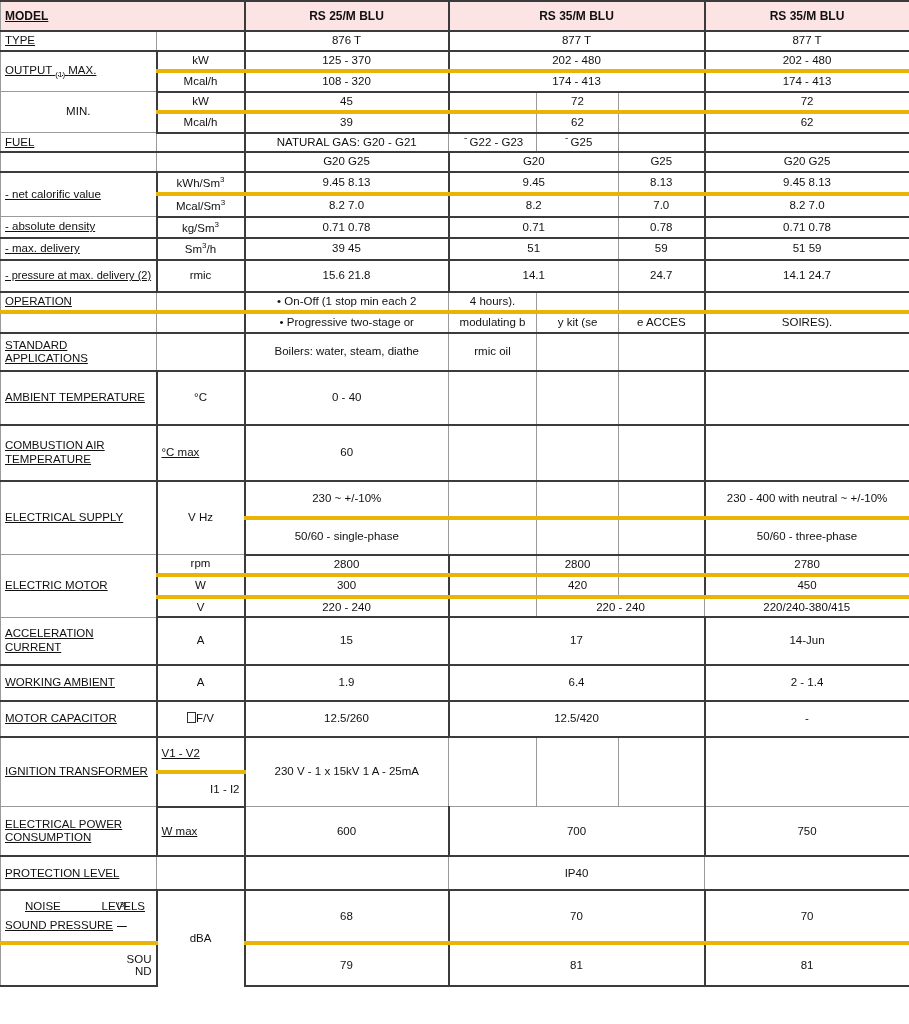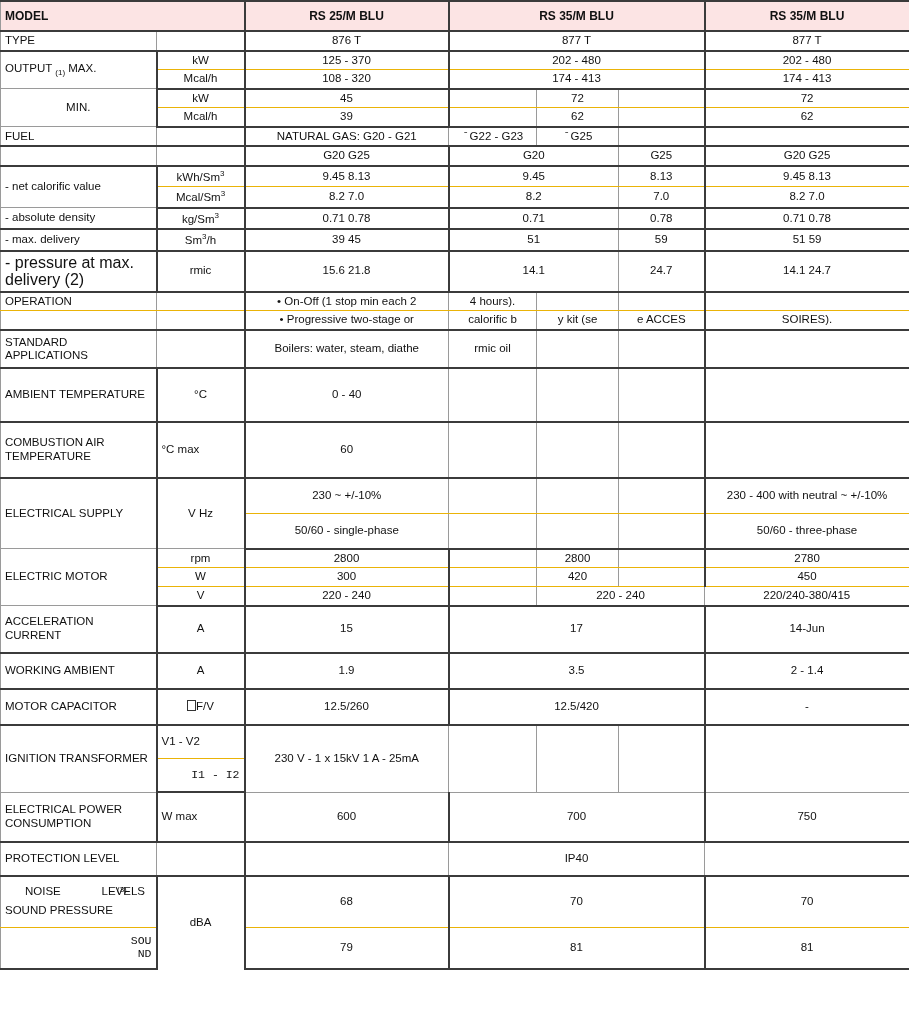--- a/index.html
+++ b/index.html
@@ -23,29 +23,29 @@
     overflow:visible;
     white-space:nowrap;
   }
   .hdr td{
     background:#fce4e4;
     font-weight:bold;
     font-size:12px;
     height:24px;
   }
   .ctr{text-align:center;}
-  .lft{text-align:left;}
-  .rgt{text-align:right;font-family:Liberation Mono, monospace;}
+  .lft{text-align:left;text-decoration:underline;}
+  .rgt{text-align:right;}
 
   
   .bt{border-top:2px solid #3b3b3b;}
   .bb{border-bottom:2px solid #3b3b3b;}
   .bl{border-left:2px solid #3b3b3b;}
   .br{border-right:2px solid #3b3b3b;}
-  .lightb{border-bottom:1px solid #eab308;}
+  .lightb{border-bottom:4px solid #eab308;}
   .lightl{border-left:1px solid #e3e3e3;}
   .nob{border-bottom:none;}
 
   sup{font-size:8px;vertical-align:super;}
   sub{font-size:8px;vertical-align:sub;}
   .just{
     text-align:justify;
     text-align-last:justify;
     white-space:normal;
     display:block;
@@ -194,21 +194,21 @@
       <span>Sm</span><sup>3</sup><span>/h</span>
     </td>
     <td class="ctr bb bl br">39 45</td>
     <td class="ctr bb" colspan="2">51</td>
     <td class="ctr bb br">59</td>
     <td class="ctr bb br">51 59</td>
   </tr>
 
   <tr>
     <td class="lft bb spill" style="height:26px">
-      <div class="wrap" style="line-height:1.1;font-size:16px">- pressure at max. delivery (2)</div>
+      <div class="wrap" style="line-height:1.1;font-size:11px">- pressure at max. delivery (2)</div>
     </td>
     <td class="ctr bb bl">rmic</td>
     <td class="ctr bb bl br">15.6 21.8</td>
     <td class="ctr bb" colspan="2">14.1</td>
     <td class="ctr bb br">24.7</td>
     <td class="ctr bb br">14.1 24.7</td>
   </tr>
 
   <tr>
     <td class="lft lightb">OPERATION</td>
@@ -217,21 +217,21 @@
     <td class="ctr lightb">4 hours).</td>
     <td class="lightb"></td>
     <td class="lightb br"></td>
     <td class="lightb br"></td>
   </tr>
 
   <tr>
     <td class="lft bb"></td>
     <td class="bb"></td>
     <td class="ctr bb bl">• Progressive two-stage or</td>
-    <td class="ctr bb">calorific b</td>
+    <td class="ctr bb">modulating b</td>
     <td class="ctr bb">y kit (se</td>
     <td class="ctr bb br">e ACCES</td>
     <td class="ctr bb br">SOIRES).</td>
   </tr>
 
   <tr>
     <td class="lft bb" style="height:32px">
       <div class="wrap" style="line-height:1.12">STANDARD APPLICATIONS</div>
     </td>
     <td class="bb"></td>
@@ -315,21 +315,21 @@
     <td class="ctr bb bl">A</td>
     <td class="ctr bb bl br">15</td>
     <td class="ctr bb br" colspan="3">17</td>
     <td class="ctr bb br">14-Jun</td>
   </tr>
 
   <tr>
     <td class="lft bb" style="height:30px">WORKING AMBIENT</td>
     <td class="ctr bb bl">A</td>
     <td class="ctr bb bl br">1.9</td>
-    <td class="ctr bb br" colspan="3">3.5</td>
+    <td class="ctr bb br" colspan="3">6.4</td>
     <td class="ctr bb br">2 - 1.4</td>
   </tr>
 
   <tr>
     <td class="lft bb" style="height:30px">MOTOR CAPACITOR</td>
     <td class="ctr bb bl">
       <span class="boxglyph"></span><span>F/V</span>
     </td>
     <td class="ctr bb bl br">12.5/260</td>
     <td class="ctr bb br" colspan="3">12.5/420</td>

